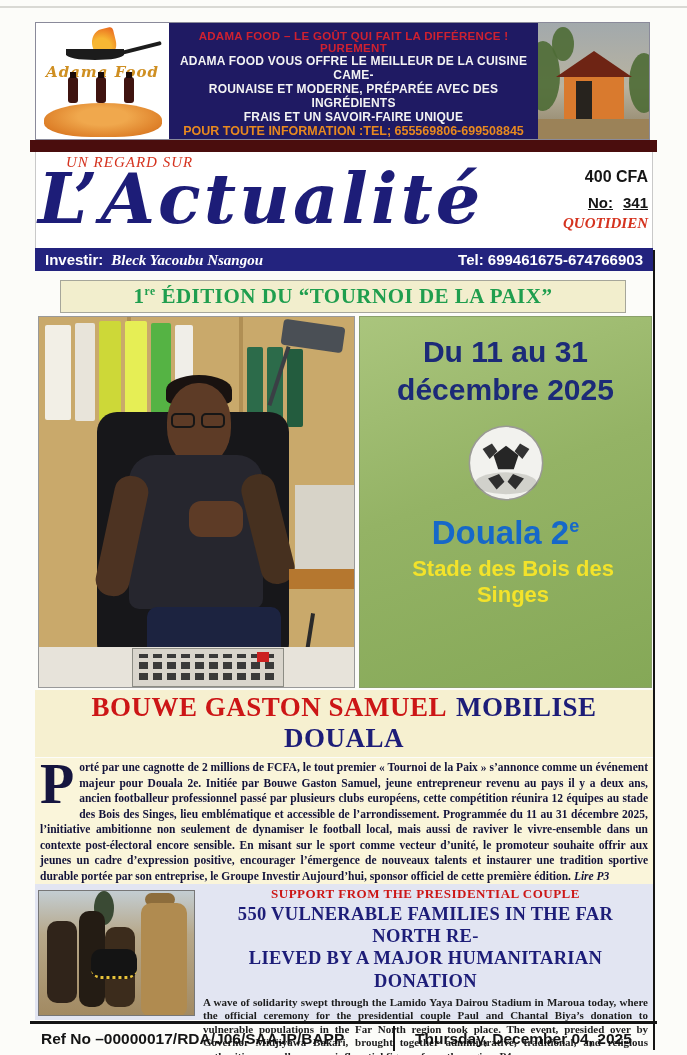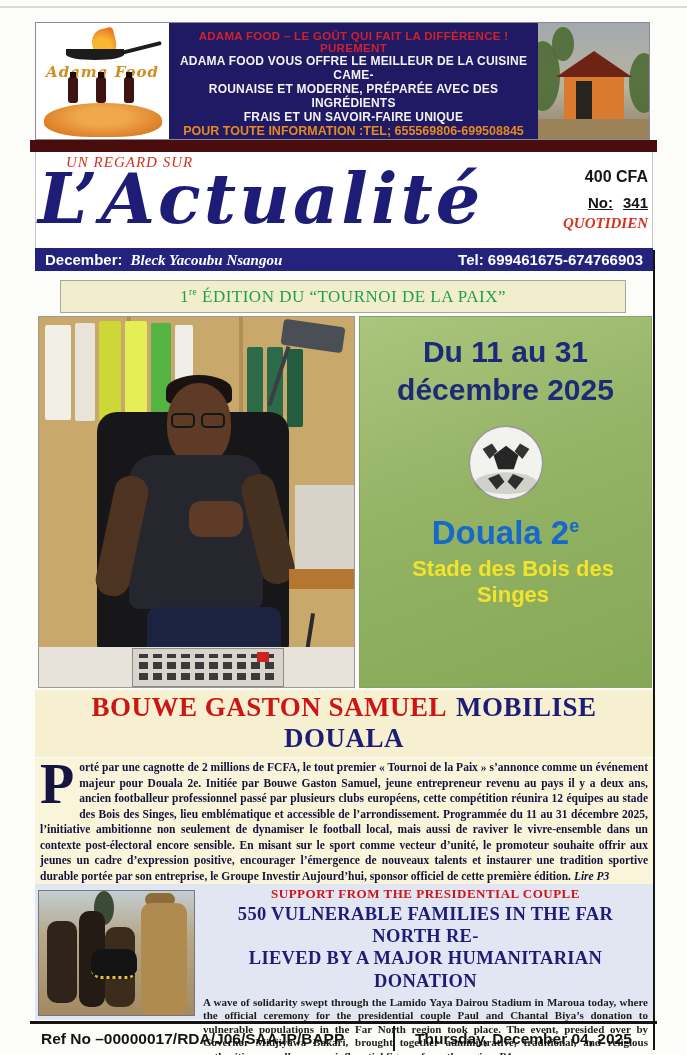--- a/index.html
+++ b/index.html
@@ -40,21 +40,21 @@
   .mast-right { position:absolute; right:4px; top:16px; text-align:right; }
   .price { font-size:16px; font-weight:bold; color:#151515; }
   .issue { font-size:15px; font-weight:bold; color:#151515; text-decoration:underline; margin-top:8px; }
   .issue-num { margin-left:10px; }
   .periodicity { color:#d5331f; font-weight:bold; font-style:italic; font-size:15px; font-family:"Liberation Serif", serif; margin-top:4px; }
 
   .pub-bar { position:absolute; left:35px; top:248px; width:618px; height:23px; background:#23237e; color:#fff; display:flex; justify-content:space-between; align-items:center; padding:0 10px; font-weight:bold; font-size:15px; }
   .pub-name { font-family:"Liberation Serif", serif; font-style:italic; margin-left:8px; }
 
   
-  .edition { position:absolute; left:60px; top:280px; width:566px; height:33px; background:#f2eecd; border:1px solid #a6a69a; display:flex; align-items:center; justify-content:center; color:#1f9e4e; font-weight:normal; font-size:17px; font-family:"Liberation Serif", serif; letter-spacing:0.5px; }
+  .edition { position:absolute; left:60px; top:280px; width:566px; height:33px; background:#f2eecd; border:1px solid #a6a69a; display:flex; align-items:center; justify-content:center; color:#1f9e4e; font-weight:bold; font-size:21px; font-family:"Liberation Serif", serif; letter-spacing:0.5px; }
   .edition sup { font-size:0.55em; }
 
   
   .photo-main { position:absolute; left:38px; top:316px; width:317px; height:372px; background:
       linear-gradient(90deg, #c9a96b 0 88px, #b08f54 88px 92px, #c9a96b 92px 200px, #b08f54 200px 204px, #c9a96b 204px 317px);
       overflow:hidden; border:1px solid #999; }
   .binder { position:absolute; border-radius:2px; }
   .lamp-head { position:absolute; left:243px; top:6px; width:62px; height:26px; background:#4a4f55; border-radius:4px; transform:rotate(8deg); }
   .lamp-arm { position:absolute; left:238px; top:28px; width:4px; height:62px; background:#3a3f45; transform:rotate(18deg); }
   .chair { position:absolute; left:58px; top:95px; width:192px; height:252px; background:#17171a; border-radius:20px; }
@@ -156,21 +156,21 @@
     <div class="mast-kicker">UN REGARD SUR</div>
     <div class="mast-title">L’Actualité</div>
     <div class="mast-right">
       <div class="price">400 CFA</div>
       <div class="issue"><span>No:</span><span class="issue-num">341</span></div>
       <div class="periodicity">QUOTIDIEN</div>
     </div>
   </div>
 
   <div class="pub-bar">
-    <div><span>December:</span><span class="pub-name">Bleck Yacoubu Nsangou</span></div>
+    <div><span>Investir:</span><span class="pub-name">Bleck Yacoubu Nsangou</span></div>
     <div>Tel: 699461675-674766903</div>
   </div>
 
   <div class="edition">
     <span><span>1</span><sup>re</sup><span> ÉDITION DU “TOURNOI DE LA PAIX”</span></span>
   </div>
 
   <div class="photo-main">
     <div class="binder" style="left:6px; top:8px; width:26px; height:95px; background:#f2efe6;"></div>
     <div class="binder" style="left:36px; top:6px; width:20px; height:98px; background:#e8e4da;"></div>

